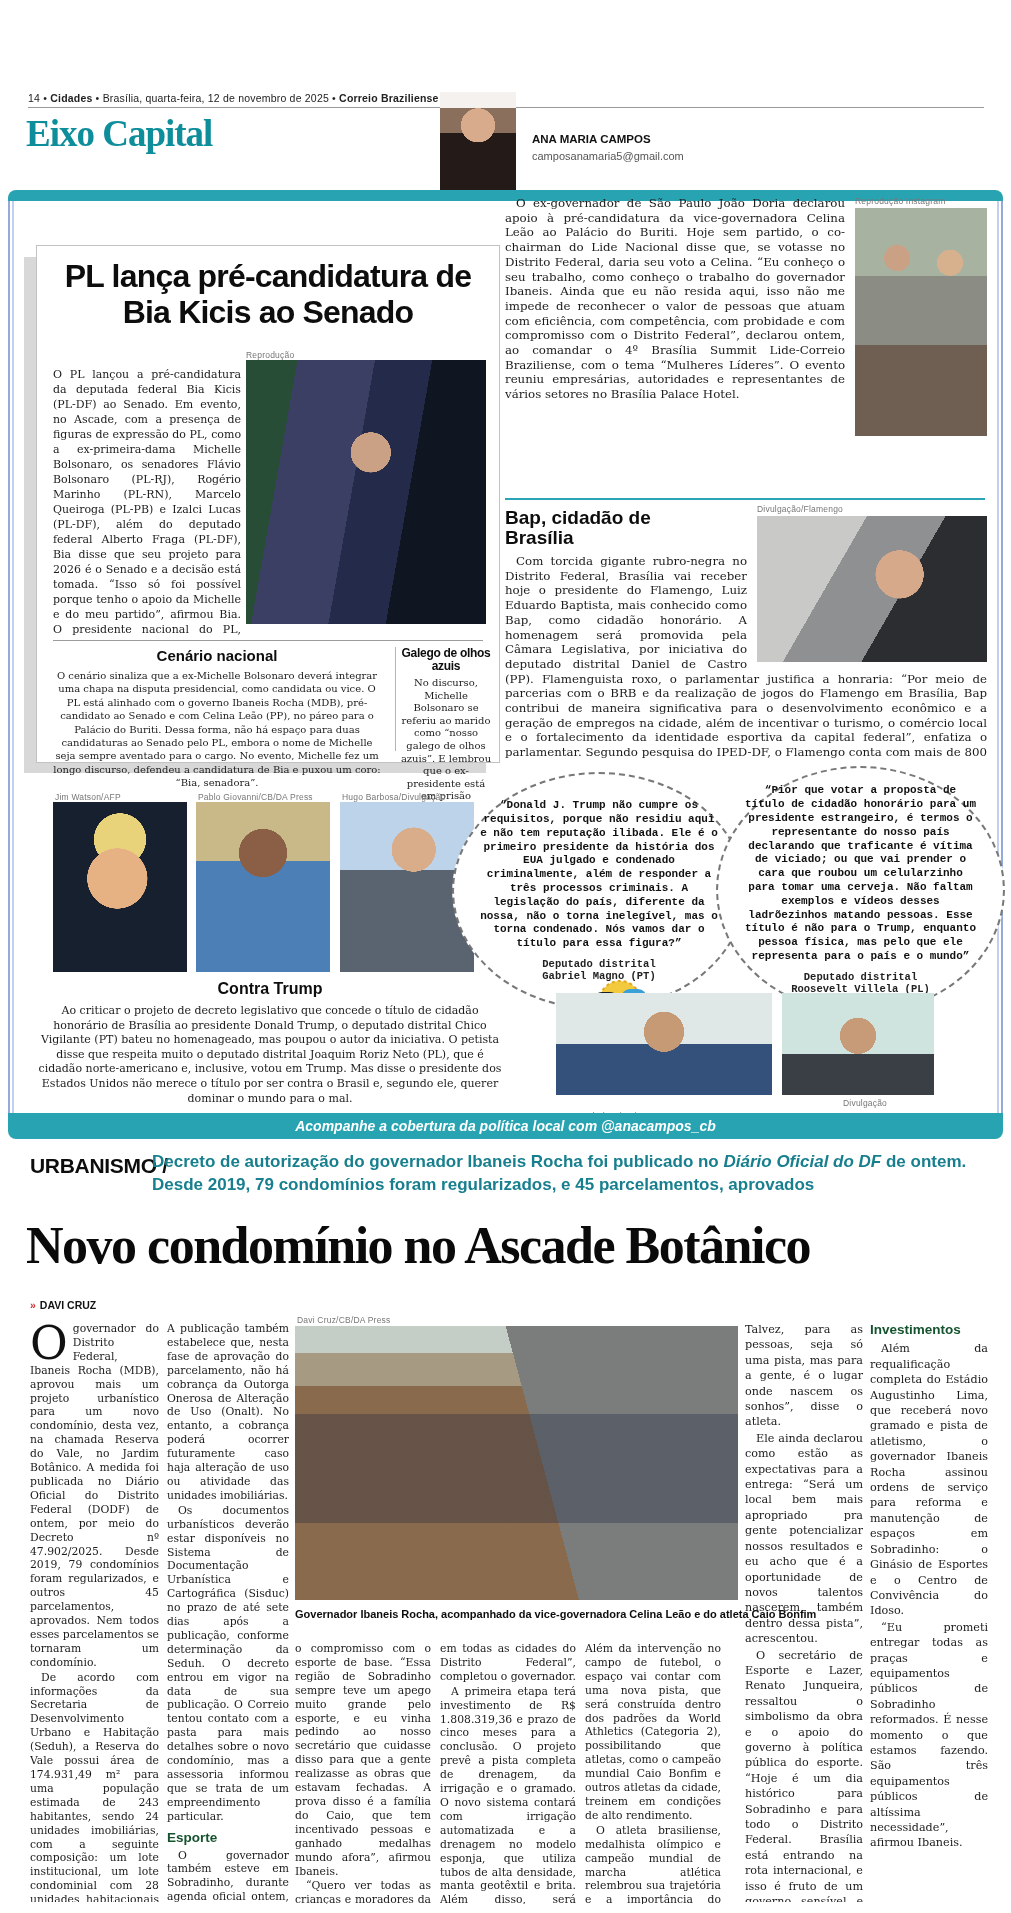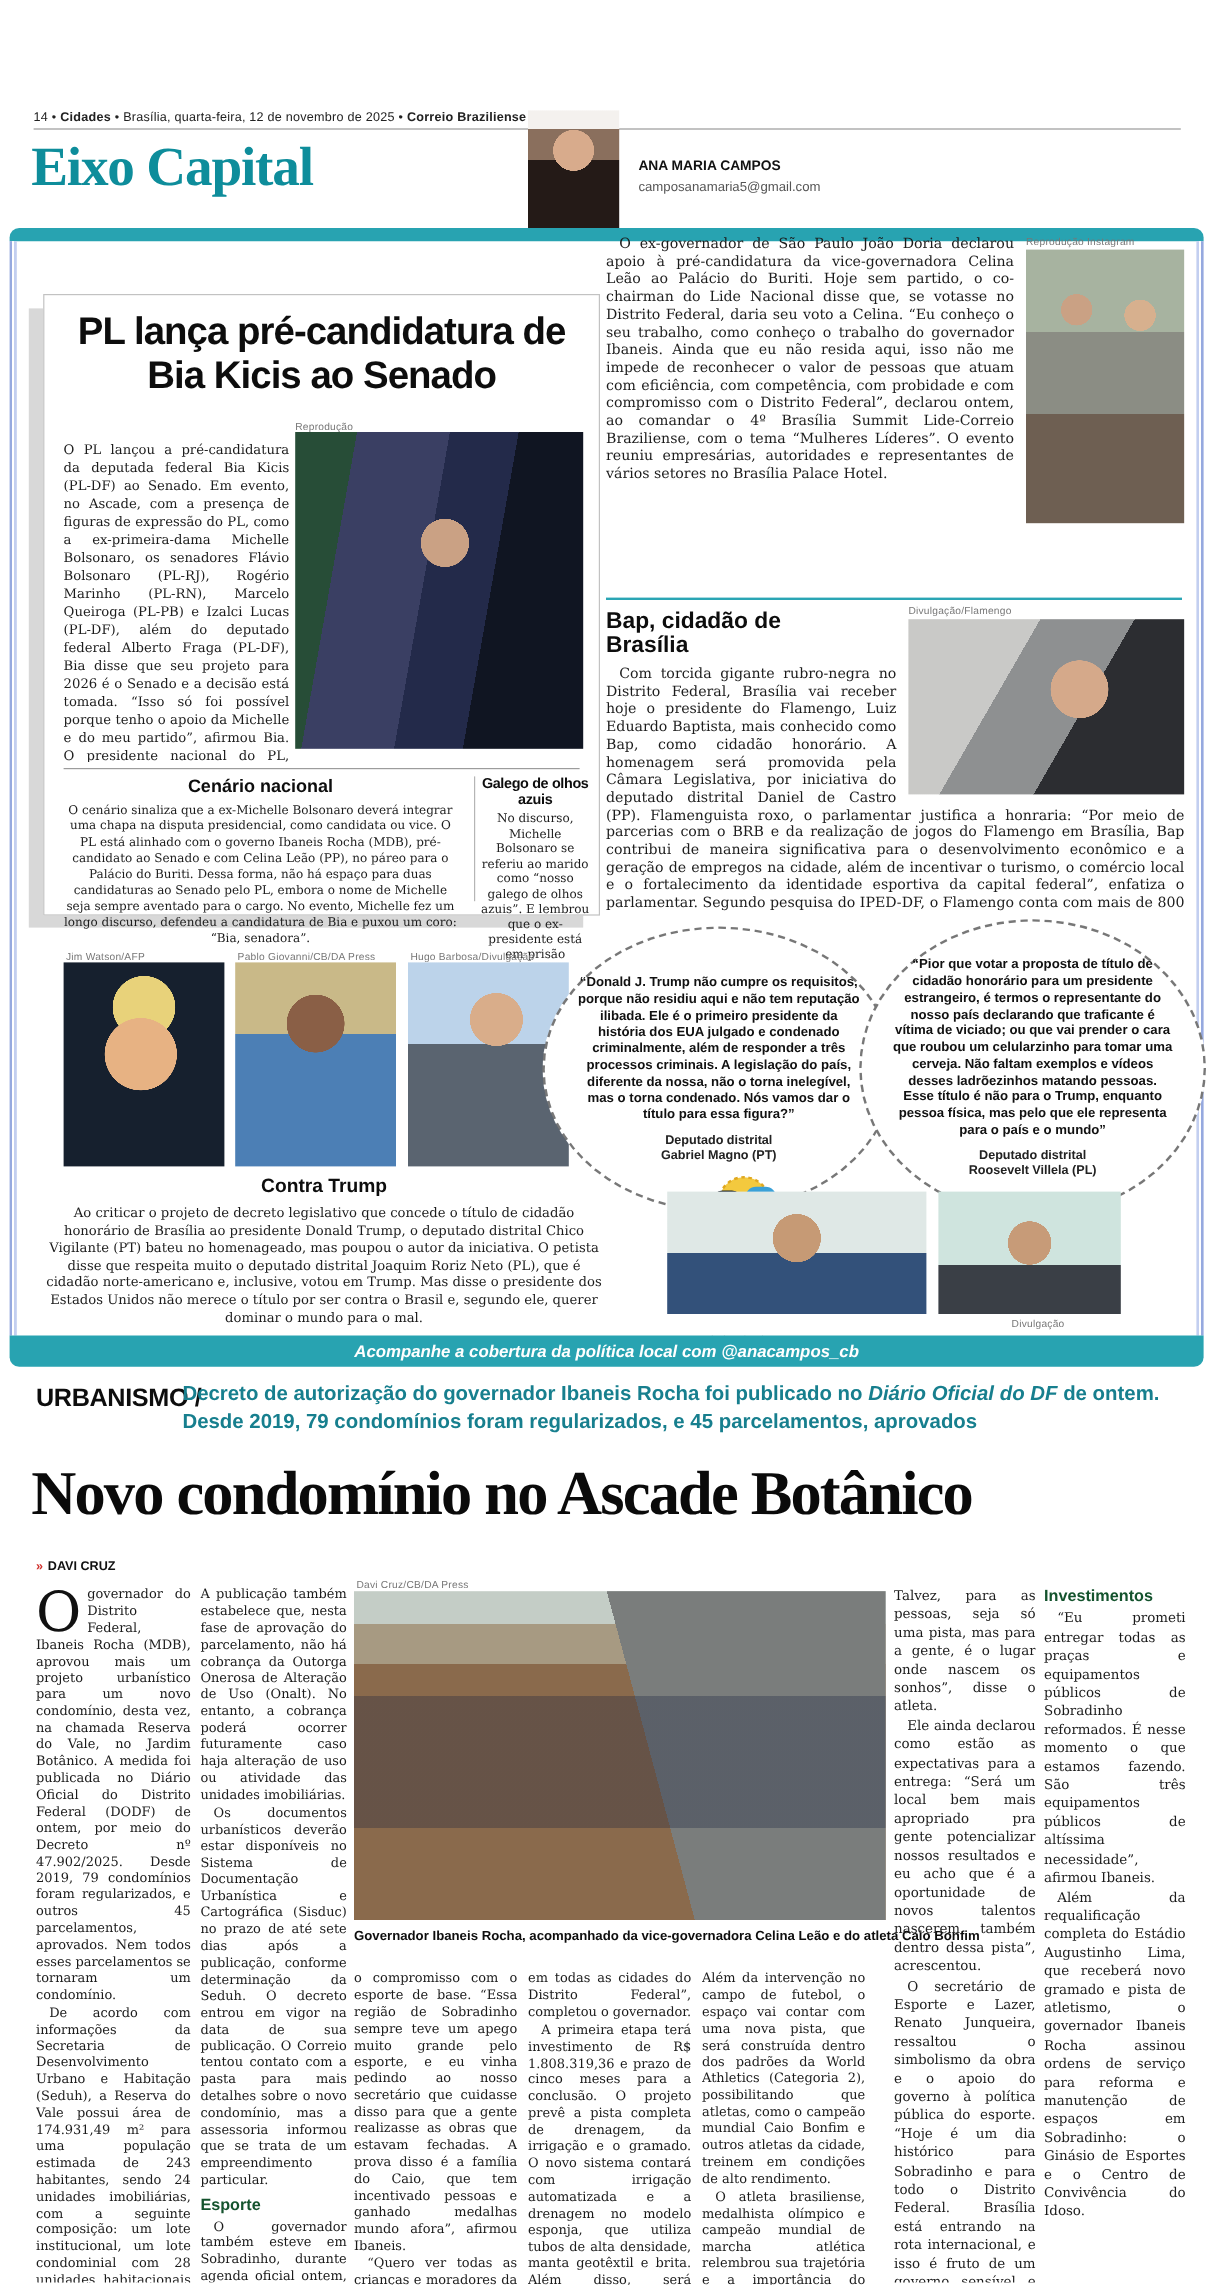--- a/index.html
+++ b/index.html
@@ -3,21 +3,21 @@
 <meta charset="utf-8">
 <style>
   html,body{margin:0;padding:0;background:#e9e9e9;}
   #page{position:relative;width:1011px;height:1913px;background:#ffffff;margin:0 auto;
         font-family:"Liberation Sans",sans-serif;color:#111;overflow:hidden;}
   .abs{position:absolute;}
   
   .hdr{font-size:10.5px;color:#222;letter-spacing:.2px;}
   .hdr b{font-weight:700;}
   .hdr-rule{background:#9a9a9a;height:1px;}
-  .eixo-title{font-family:"Liberation Serif",serif;font-weight:700;font-size:46px;color:#0e8d9b;letter-spacing:-1px;}
+  .eixo-title{font-family:"Liberation Serif",serif;font-weight:700;font-size:37px;color:#0e8d9b;letter-spacing:-1px;}
   .author-name{font-size:11.5px;font-weight:700;color:#111;}
   .author-email{font-size:11px;color:#555;}
   
   .teal-bar{background:#28a3b1;border-radius:8px 8px 0 0;}
   .side-bar{background:linear-gradient(90deg,#96a9df 0 2px,#ffffff 2px 4px,#c3cff0 4px 6px);}
   .side-bar.right{background:linear-gradient(90deg,#c3cff0 0 2px,#ffffff 2px 4px,#96a9df 4px 6px);}
   .banner{background:#28a3b1;border-radius:0 0 8px 8px;color:#fff;text-align:center;
           font-style:italic;font-weight:700;font-size:14px;line-height:26px;}
   
   .card-shadow{background:#d8d8d8;}
@@ -34,21 +34,21 @@
   .vline{background:#b5b5b5;width:1px;}
   
   .story h2{font-weight:700;font-size:19px;line-height:20px;margin:0 0 6px;color:#0d0d0d;}
   .story .float-photo{float:right;margin:0 0 6px 10px;}
   .story p{margin:0;font-size:11.8px;line-height:14.7px;text-align:justify;text-indent:11px;color:#1c1c1c;}
   .teal-rule{background:#2aa5b4;height:2px;}
   
   .contra-title{font-weight:700;font-size:16px;text-align:center;color:#0d0d0d;}
   .contra-body{font-size:11px;line-height:14.6px;text-align:center;color:#1c1c1c;}
   .bubble{border:2px dashed #777;border-radius:50%;display:flex;flex-direction:column;
-          align-items:center;justify-content:center;text-align:center;padding:26px 26px;box-sizing:border-box;background:#fff;}
+          align-items:center;justify-content:center;text-align:center;padding:26px 26px;box-sizing:border-box;background:#fff;font-family:Liberation Mono, monospace;}
   .bubble .q{font-weight:700;font-size:11px;line-height:13.8px;color:#111;}
   .bubble .attr{margin-top:7px;font-weight:700;font-size:10.5px;line-height:12.5px;color:#222;}
   .sopapos-text{font-weight:700;font-size:14px;color:#1b8e9e;letter-spacing:.5px;text-align:center;}
   
   .kicker{font-weight:800;font-size:21px;color:#0d0d0d;letter-spacing:-.3px;}
   .deck{font-weight:700;font-size:17px;line-height:23px;color:#177f8e;}
   .deck i{font-style:italic;}
   .big-h1{font-family:"Liberation Serif","DejaVu Serif",serif;font-weight:700;font-size:52px;letter-spacing:-1.5px;color:#0a0a0a;white-space:nowrap;}
   .byline{font-size:10.5px;font-weight:700;color:#111;}
   .byline .mk{color:#d0312d;margin-right:4px;}
@@ -231,17 +231,17 @@
   </div>
 
   <div class="abs col serif" style="left:745px;top:1322px;width:118px;height:580px;font-size:11.2px;line-height:15.4px;">
     <p class="noind">Talvez, para as pessoas, seja só uma pista, mas para a gente, é o lugar onde nascem os sonhos”, disse o atleta.</p>
     <p>Ele ainda declarou como estão as expectativas para a entrega: “Será um local bem mais apropriado pra gente potencializar nossos resultados e eu acho que é a oportunidade de novos talentos nascerem também dentro dessa pista”, acrescentou.</p>
     <p>O secretário de Esporte e Lazer, Renato Junqueira, ressaltou o simbolismo da obra e o apoio do governo à política pública do esporte. “Hoje é um dia histórico para Sobradinho e para todo o Distrito Federal. Brasília está entrando na rota internacional, e isso é fruto de um governo sensível e comprometido”, declarou.</p>
   </div>
 
   <div class="abs col serif" style="left:870px;top:1322px;width:118px;height:580px;font-size:11.2px;line-height:15.4px;">
     <div class="subhead" style="margin-top:0;">Investimentos</div>
+    <p>Além da requalificação completa do Estádio Augustinho Lima, que receberá novo gramado e pista de atletismo, o governador Ibaneis Rocha assinou ordens de serviço para reforma e manutenção de espaços em Sobradinho: o Ginásio de Esportes e o Centro de Convivência do Idoso.</p>
     <p>“Eu prometi entregar todas as praças e equipamentos públicos de Sobradinho reformados. É nesse momento o que estamos fazendo. São três equipamentos públicos de altíssima necessidade”, afirmou Ibaneis.</p>
-    <p>Além da requalificação completa do Estádio Augustinho Lima, que receberá novo gramado e pista de atletismo, o governador Ibaneis Rocha assinou ordens de serviço para reforma e manutenção de espaços em Sobradinho: o Ginásio de Esportes e o Centro de Convivência do Idoso.</p>
   </div>
 
 </div>
 
 </body></html>

